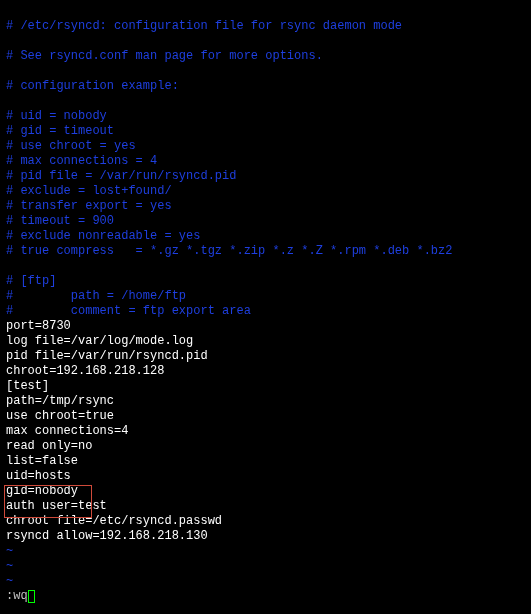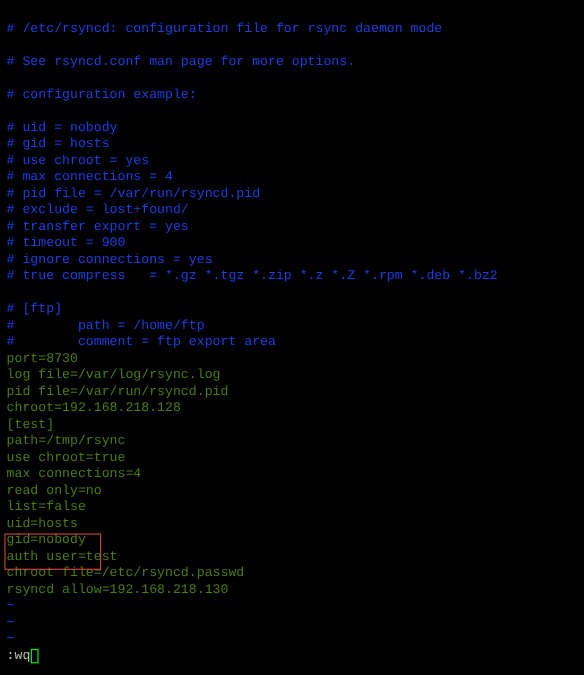--- a/index.html
+++ b/index.html
@@ -16,21 +16,21 @@
   .terminal {
     padding: 4px 6px;
     white-space: pre;
     color: #c0c0c0;
   }
   .comment {
     color: #1e3fe0;
     margin-top: 46px;
   }
   .plain {
-    color: #4d7c0f;
+    color: #ffffff;
   }
   .tilde {
     color: #1e3fe0;
   }
   .cmdline {
     color: #c0c0c0;
   }
   .cursor {
     display: inline-block;
     width: 7px;
@@ -50,35 +50,35 @@
 <body>
 
 <div class="terminal">
 <span class="comment"># /etc/rsyncd: configuration file for rsync daemon mode</span>
 <span class="comment"></span>
 <span class="comment"># See rsyncd.conf man page for more options.</span>
 <span class="comment"></span>
 <span class="comment"># configuration example:</span>
 <span class="comment"></span>
 <span class="comment"># uid = nobody</span>
-<span class="comment"># gid = hosts</span>
+<span class="comment"># gid = timeout</span>
 <span class="comment"># use chroot = yes</span>
 <span class="comment"># max connections = 4</span>
 <span class="comment"># pid file = /var/run/rsyncd.pid</span>
 <span class="comment"># exclude = lost+found/</span>
 <span class="comment"># transfer export = yes</span>
 <span class="comment"># timeout = 900</span>
-<span class="comment"># ignore connections = yes</span>
+<span class="comment"># exclude nonreadable = yes</span>
 <span class="comment"># true compress   = *.gz *.tgz *.zip *.z *.Z *.rpm *.deb *.bz2</span>
 <span class="comment"></span>
 <span class="comment"># [ftp]</span>
 <span class="comment">#        path = /home/ftp</span>
 <span class="comment">#        comment = ftp export area</span>
 <span class="plain">port=8730</span>
-<span class="plain">log file=/var/log/rsync.log</span>
+<span class="plain">log file=/var/log/mode.log</span>
 <span class="plain">pid file=/var/run/rsyncd.pid</span>
 <span class="plain">chroot=192.168.218.128</span>
 <span class="plain">[test]</span>
 <span class="plain">path=/tmp/rsync</span>
 <span class="plain">use chroot=true</span>
 <span class="plain">max connections=4</span>
 <span class="plain">read only=no</span>
 <span class="plain">list=false</span>
 <span class="plain">uid=hosts</span>
 <span class="plain">gid=nobody</span>

